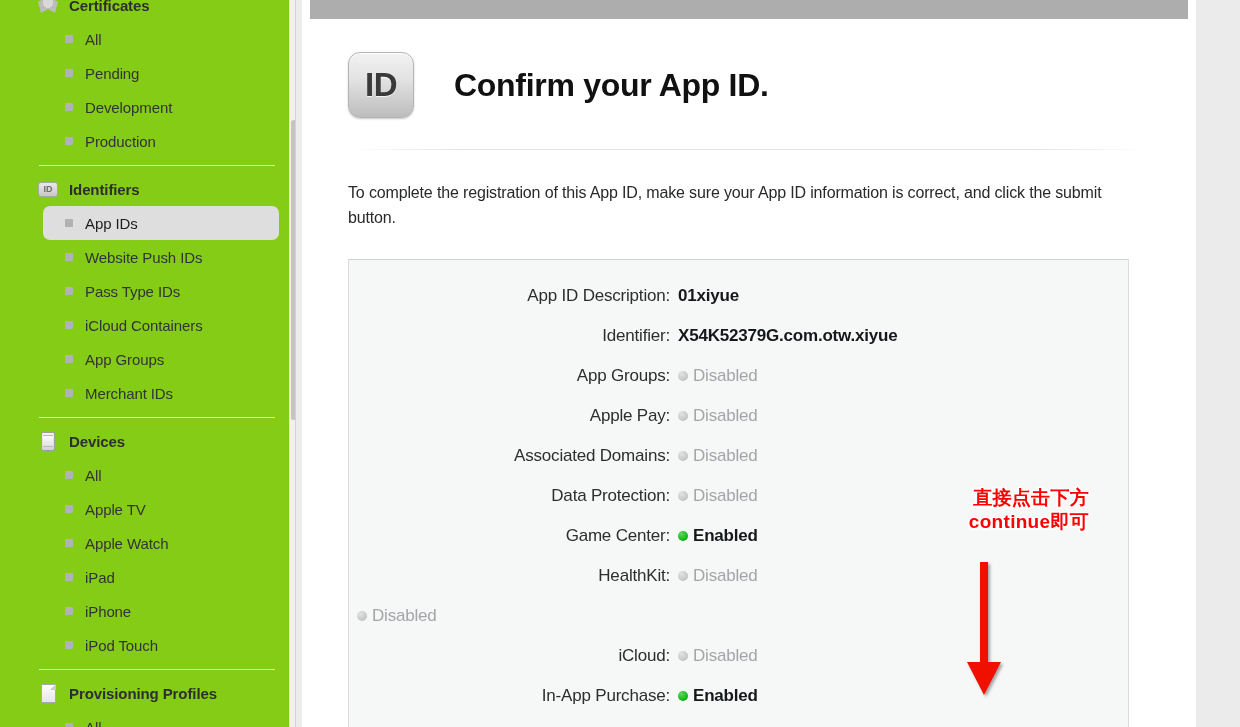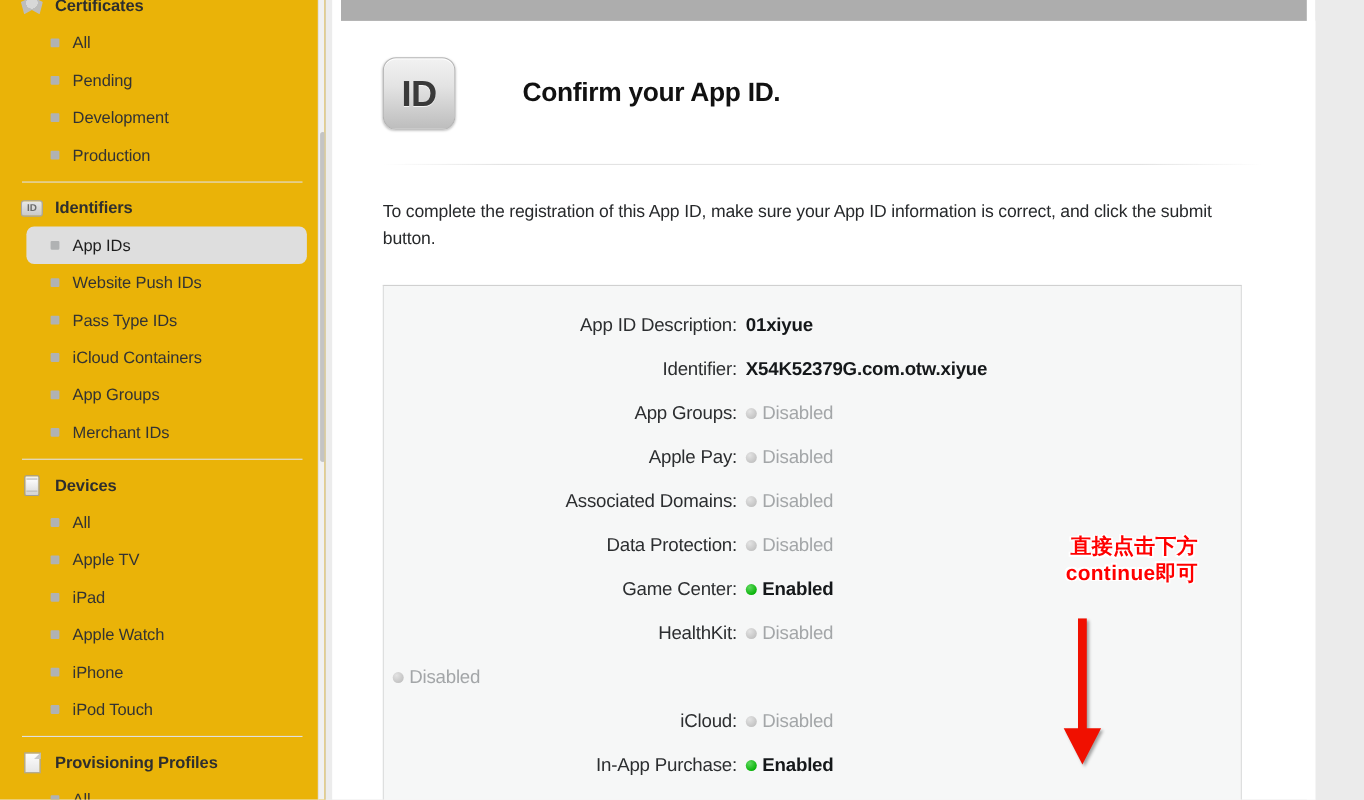--- a/index.html
+++ b/index.html
@@ -10,23 +10,24 @@
     font-family: "Liberation Sans", sans-serif;
     -webkit-font-smoothing: antialiased;
   }
 
   #root { position: relative; width: 1240px; height: 727px; }
 
   
   #sidebar {
     position: absolute; left: 0; top: 0;
     width: 296px; height: 727px;
-    background: #eab308;
+    background: #84cc16;
     border-right: 1px solid #d2d2d2;
     overflow: hidden;
+    padding-left: 19px;
   }
   .sb-section {
     display: flex; align-items: center;
     padding-left: 18px;
     height: 34px;
   }
   .sb-section-label {
     font-size: 15px; font-weight: bold; color: #2e2e2e;
     letter-spacing: -0.1px;
   }
@@ -121,22 +122,22 @@
     border: 1px solid #b4b4b4;
     box-shadow: 0 1px 2px rgba(0,0,0,.22), inset 0 1px 0 rgba(255,255,255,.9);
     display: flex; align-items: center; justify-content: center;
   }
   #id-badge span {
     font-size: 33px; font-weight: bold; color: #3a3a3a;
     letter-spacing: -0.5px;
     text-shadow: 0 1px 0 rgba(255,255,255,.75);
   }
   #page-title {
-    margin-left: 61px;
-    font-size: 24px; font-weight: bold; color: #111;
+    margin-left: 40px;
+    font-size: 32px; font-weight: bold; color: #111;
     letter-spacing: -0.3px;
   }
 
   #header-rule {
     margin: 31px 48px 0 46px; height: 1px;
     background: linear-gradient(to right, #ffffff, #e3e3e3 14%, #e3e3e3 86%, #ffffff);
   }
 
   #intro {
     margin: 31px 48px 0 46px;
@@ -282,25 +283,25 @@
         <div class="sb-item">
           <span class="sb-bullet"></span>
           <span class="sb-item-label">All</span>
         </div>
         <div class="sb-item">
           <span class="sb-bullet"></span>
           <span class="sb-item-label">Apple TV</span>
         </div>
         <div class="sb-item">
           <span class="sb-bullet"></span>
+          <span class="sb-item-label">Apple Watch</span>
+        </div>
+        <div class="sb-item">
+          <span class="sb-bullet"></span>
           <span class="sb-item-label">iPad</span>
-        </div>
-        <div class="sb-item">
-          <span class="sb-bullet"></span>
-          <span class="sb-item-label">Apple Watch</span>
         </div>
         <div class="sb-item">
           <span class="sb-bullet"></span>
           <span class="sb-item-label">iPhone</span>
         </div>
         <div class="sb-item">
           <span class="sb-bullet"></span>
           <span class="sb-item-label">iPod Touch</span>
         </div>
         <div class="sb-sep"></div>

